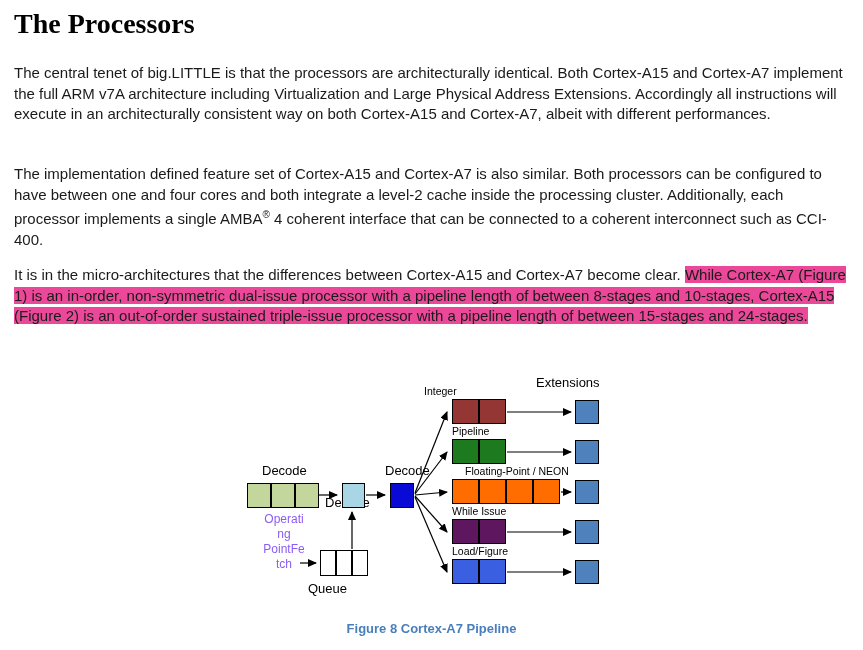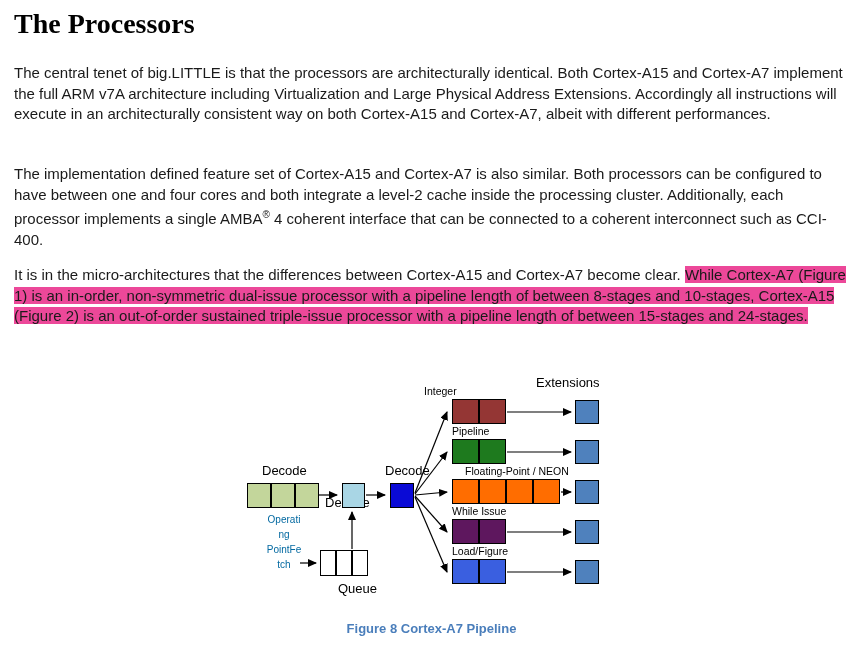--- a/index.html
+++ b/index.html
@@ -21,22 +21,22 @@
   .fetchrow .unit{width:24px;height:25px;}
   .queuerow .unit{width:16px;height:26px;}
   .decodebox .unit{width:23px;height:25px;}
   .issuebox .unit{width:24px;height:25px;}
   .wbcol{position:absolute;display:flex;flex-direction:column;gap:16px;}
   .wbcol .unit{width:24px;height:24px;}
   .r1{top:26px;left:452px}.r2{top:66px;left:452px}.r3{top:106px;left:452px}
   .r4{top:146px;left:452px}.r5{top:186px;left:452px}
   .l1{top:12px;left:424px}.l2{top:52px;left:452px}.l3{top:92px;left:465px}
   .l4{top:132px;left:452px}.l5{top:172px;left:452px}
-  .fetchwrap{position:absolute;left:255px;top:139px;width:58px;font-size:10px;line-height:15px;
-             text-align:center;white-space:pre-line;word-break:break-all;color:#0369a1;}
+  .fetchwrap{position:absolute;left:255px;top:139px;width:58px;font-size:12px;line-height:15px;
+             text-align:center;white-space:pre-line;word-break:break-all;color:#8b5cf6;}
   .caption{position:absolute;left:0;top:621px;width:863px;text-align:center;
            font-size:13px;font-weight:bold;color:#4a7ebb;}
 </style>
 </head>
 <body>
 
 <div class="page">
 
   <h1 class="title">The Processors</h1>
 
@@ -131,19 +131,19 @@
     <div class="dlabel" style="left:385px;top:90px;">Decode</div>
     <div class="boxrow issuebox" style="left:390px;top:110px;">
         <div class="unit" style="background: rgb(10, 10, 214);"></div>
       </div>
 
     <div class="boxrow queuerow" style="left:320px;top:177px;">
         <div class="unit" style="background: rgb(255, 255, 255);"></div>
         <div class="unit" style="background: rgb(255, 255, 255);"></div>
         <div class="unit" style="background: rgb(255, 255, 255);"></div>
       </div>
-    <div class="dlabel" style="left:338px;top:208px;text-align:center;">Queue</div>
+    <div class="dlabel" style="left:308px;top:208px;text-align:center;">Queue</div>
 
   </div>
 
   <div class="caption">Figure 8 Cortex-A7 Pipeline</div>
 
 </div>
 
 </body></html>

